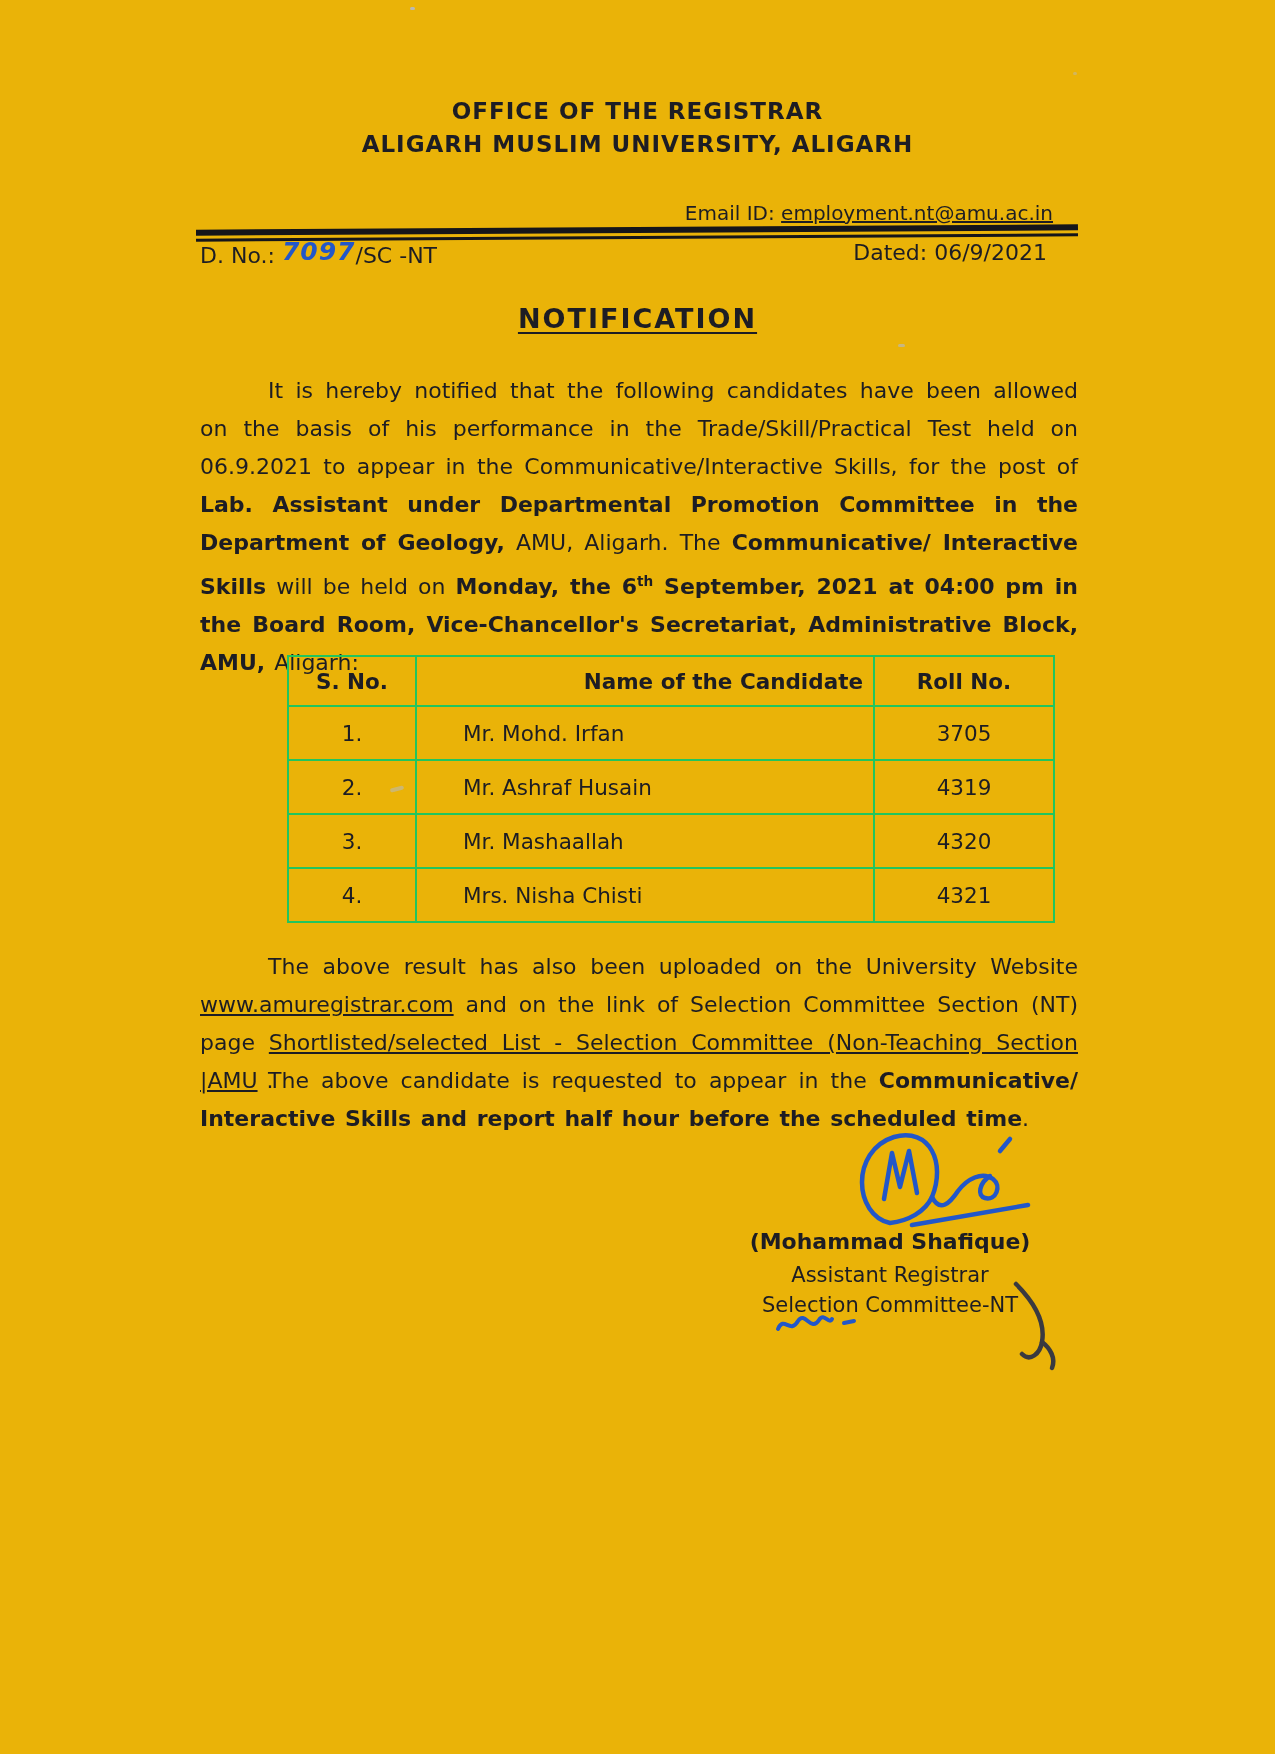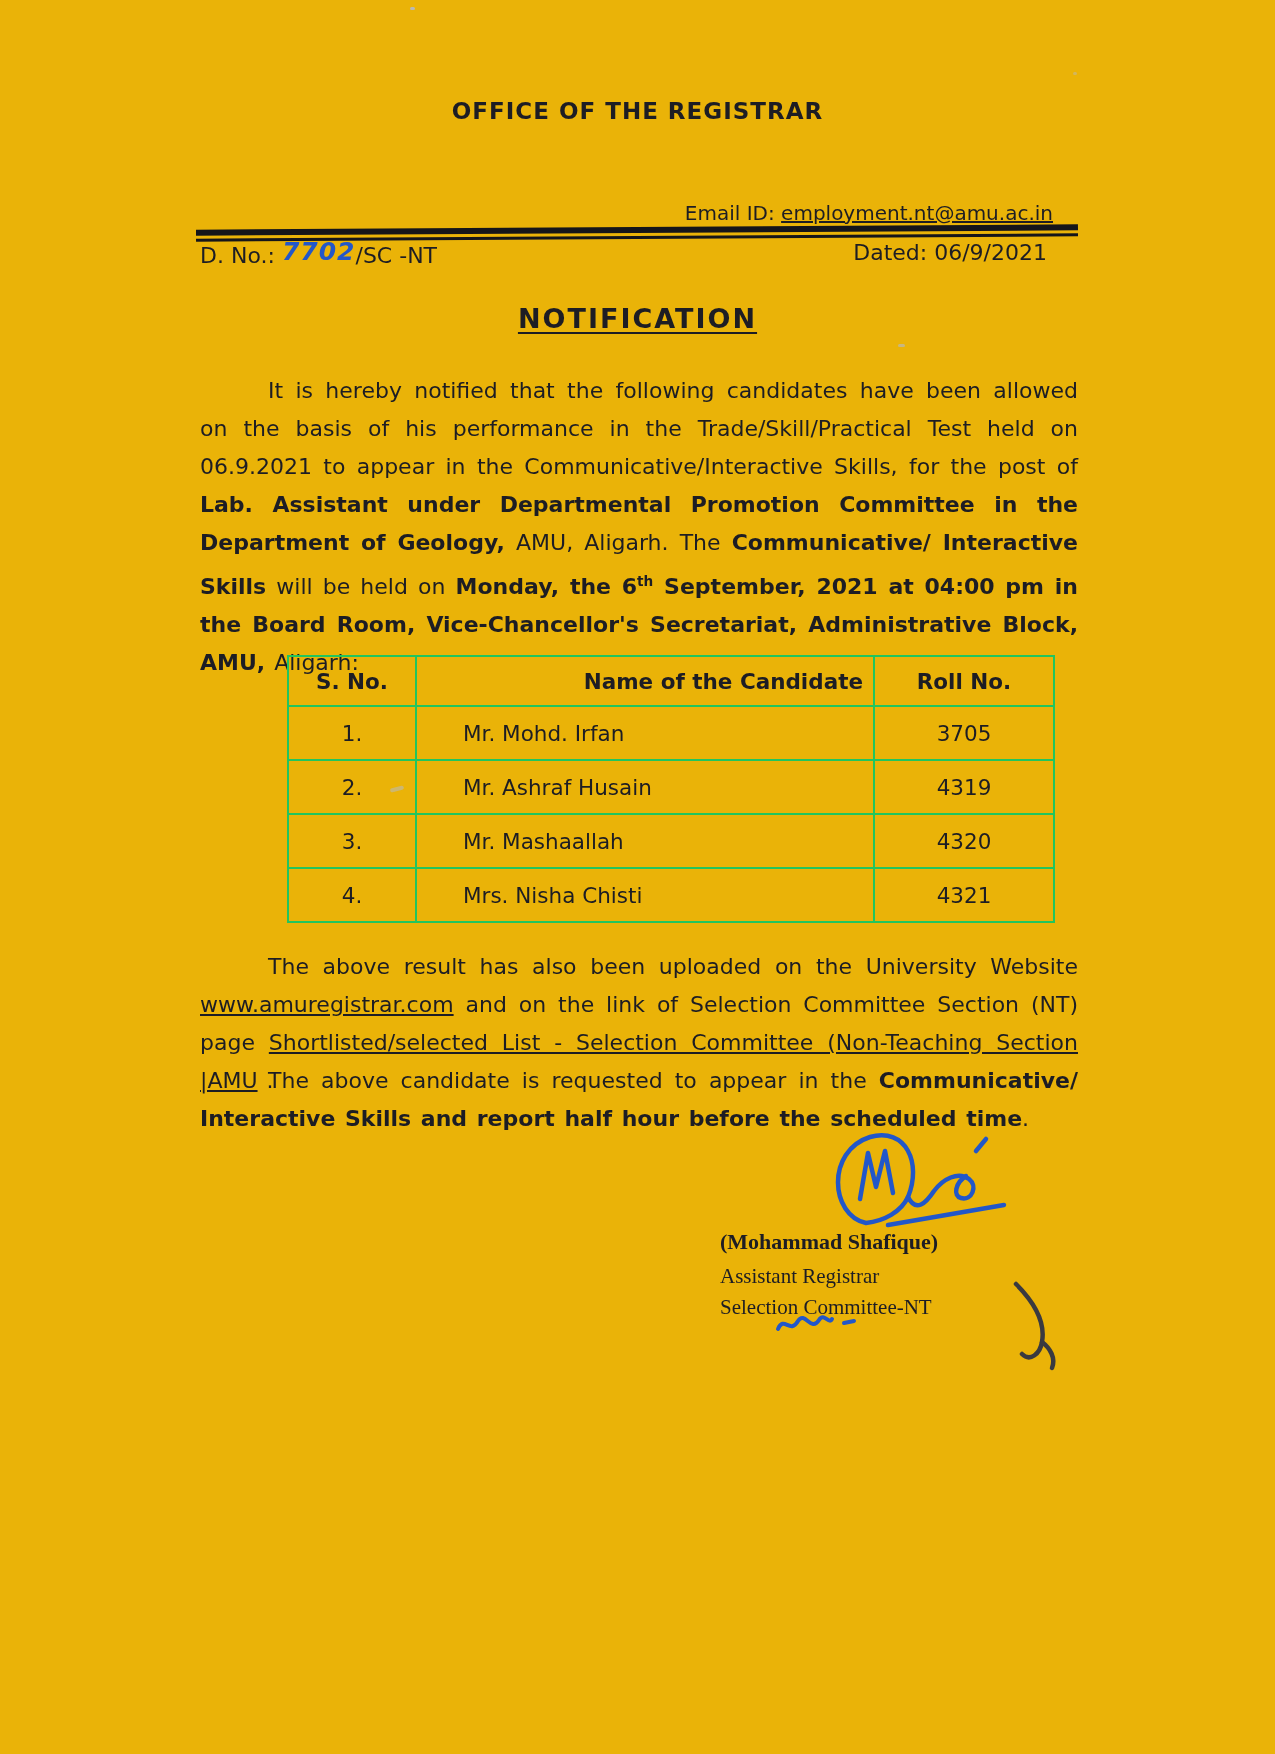--- a/index.html
+++ b/index.html
@@ -73,22 +73,22 @@
     padding:0 10px;
   }
   table.cand th { font-weight:bold; height:48px; text-align:center; }
   table.cand td { height:52px; }
   .col-sno  { width:106px; text-align:center; }
   .col-name { width:400px; text-align:left; padding-left:46px !important; }
   .col-roll { width:158px; text-align:center; }
 
   
   .sig-block {
-    position:absolute; top:1125px; left:720px; width:292px;
-    font-family:Liberation Serif, serif;
+    position:absolute; top:1125px; left:744px; width:292px;
+    text-align:center;
   }
   .sig-svg { display:block; margin:0 auto -14px 88px; }
   .sig-name { font-size:22px; font-weight:bold; }
   .sig-desig { font-size:21px; margin-top:9px; }
   .sig-section { font-size:21px; margin-top:6px; }
   .scribble-svg { position:absolute; top:1305px; left:772px; }
   .flourish-svg { position:absolute; top:1278px; left:1002px; }
 
   
   .artifact { position:absolute; background:#b9b9b4; border-radius:2px; }
@@ -97,35 +97,36 @@
   .a3 { top:787px; left:390px; width:14px; height:4px; opacity:.6; transform:rotate(-14deg); }
   .a4 { top:72px; left:1073px; width:4px; height:3px; opacity:.5; }
 </style>
 </head>
 <body>
 
 <div class="page">
 
   <div class="hdr">
     <div class="hdr-line1">OFFICE OF THE REGISTRAR</div>
+    <div class="hdr-line3">ALIGARH MUSLIM UNIVERSITY, ALIGARH</div>
   </div>
   <div class="email-row">
     <span>Email ID: </span><span class="email-link">employment.nt@amu.ac.in</span>
   </div>
 
   <div class="rule">
     <div class="bar1"></div>
       <div class="gap"></div>
       <div class="bar2"></div>
   </div>
 
   <div class="ref-row">
     <div>
       <span>D. No.:</span>
-      <span class="dno-hand">7702</span><span>/SC -NT</span>
+      <span class="dno-hand">7097</span><span>/SC -NT</span>
     </div>
     <div>Dated:  06/9/2021</div>
   </div>
 
   <div class="title">
     <span>NOTIFICATION</span>
   </div>
 
   <div class="para indent p1"><span>It is hereby notified that the following candidates have been allowed on the basis of his performance in the Trade/Skill/Practical Test held on 06.9.2021 to appear in the Communicative/Interactive Skills, for the post of </span><span class="b">Lab. Assistant under Departmental Promotion Committee in the Department of Geology,</span><span> AMU, Aligarh. The </span><span class="b">Communicative/ Interactive Skills</span><span> will be held on </span><span class="b">Monday, the 6</span><sup class="b">th</sup><span class="b"> September, 2021 at 04:00 pm in the Board Room, Vice-Chancellor's Secretariat, Administrative Block, AMU,</span><span> Aligarh:</span></div>
 

